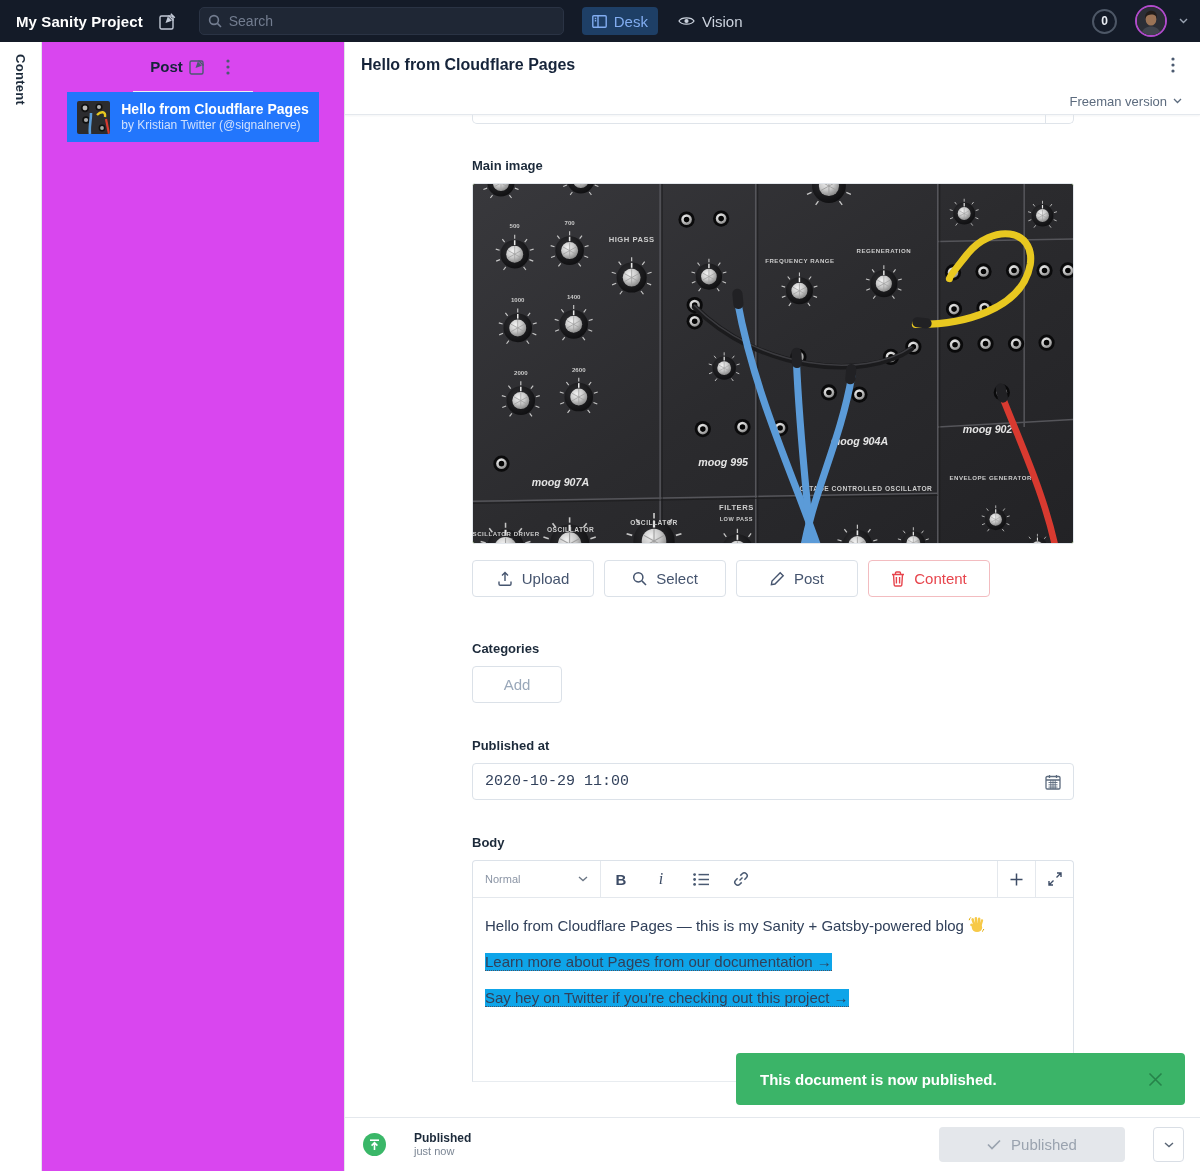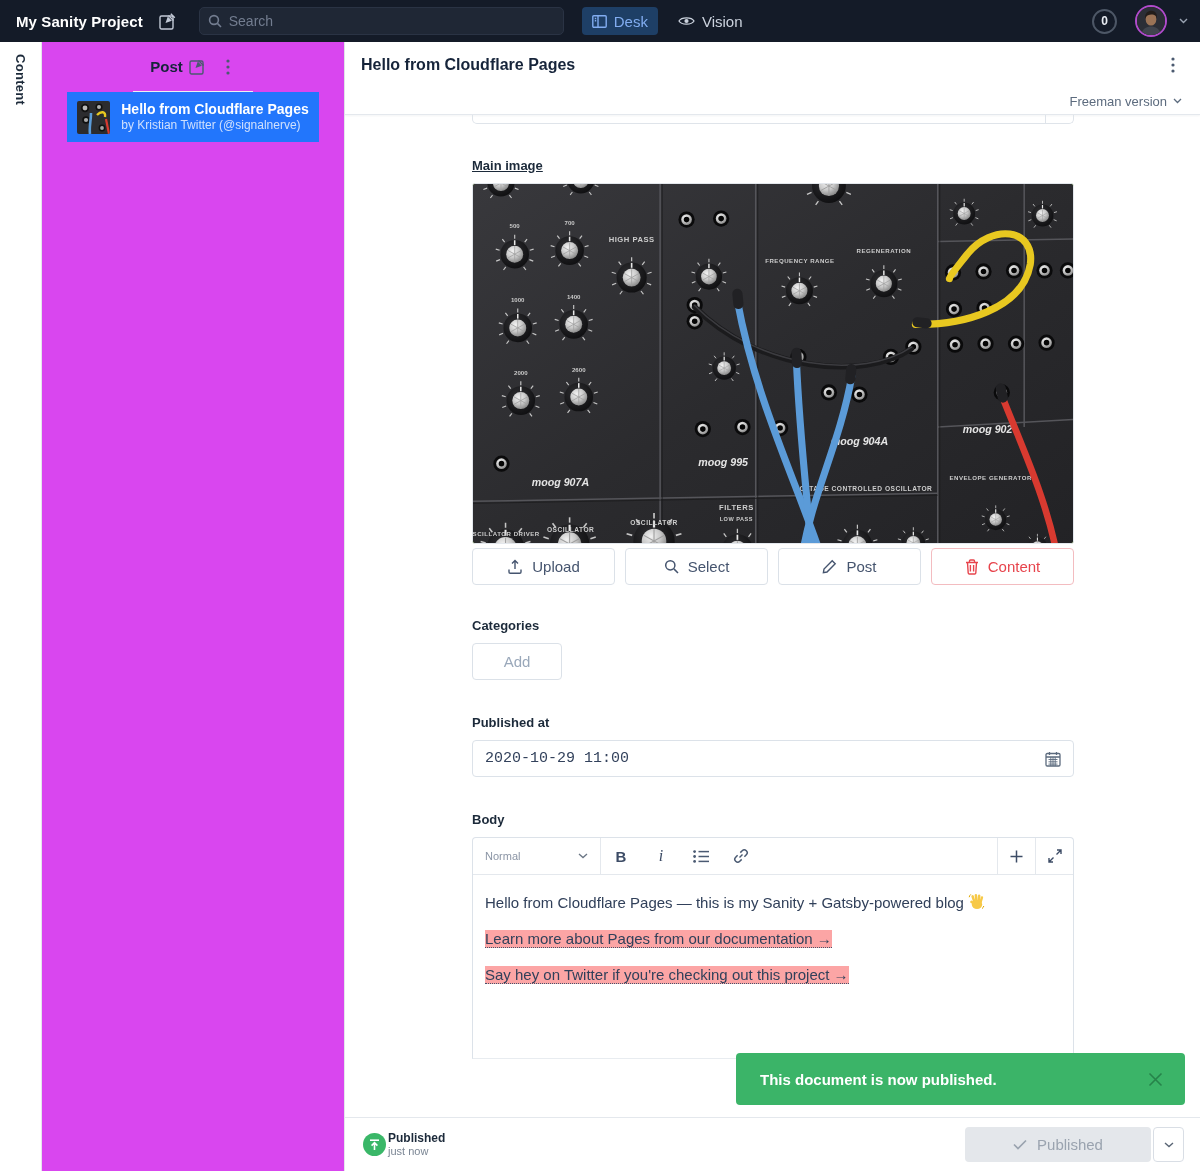--- a/index.html
+++ b/index.html
@@ -40,53 +40,53 @@
   .doc-header { border-bottom:1px solid #e4e8ed; box-shadow:0 1px 2px rgba(20,30,50,.05); }
   .doc-title-row { height:46px; display:flex; align-items:center; padding:0 12px 0 16px; }
   .doc-title { font-size:16px; font-weight:600; color:#16243a; flex:1; }
   .doc-version-row { height:26px; display:flex; align-items:center; justify-content:flex-end; padding:0 18px; gap:6px; color:#5c6b7e; font-size:13px; cursor:pointer; }
 
   .doc-scroll { height:1003px; overflow:hidden; position:relative; }
   .form { padding-left:127px; width:729px; }
   .cut-field { width:602px; height:9px; border:1px solid #dfe4ea; border-top:none; border-radius:0 0 5px 5px; position:relative; }
   .cut-field .vdiv { position:absolute; right:27px; top:0; bottom:0; width:1px; background:#dfe4ea; }
   .field-label { display:block; font-size:13px; font-weight:600; color:#1c2a3a; margin-bottom:10px; }
-  .lbl-mainimage { margin-top:34px;text-decoration:underline; }
+  .lbl-mainimage { margin-top:34px; }
   .photo-box { width:602px; height:361px; border:1px solid #e3e7ec; border-radius:3px; overflow:hidden; background:#4d7c0f; }
   .photo-box svg { display:block; width:100%; height:100%; }
-  .img-actions { width:602px; display:flex; gap:10px; margin-top:4px;justify-content:flex-end; }
+  .img-actions { width:518px; display:flex; gap:10px; margin-top:16px;justify-content:flex-end; }
   .btn { height:37px; border:1px solid #dbe1e8; background:#fff; border-radius:4px; font-size:15px; color:#45546e; display:flex; align-items:center; justify-content:center; gap:9px; cursor:pointer; font-family:"Liberation Sans",sans-serif; }
   .img-actions .btn { flex:1; }
   .btn.danger { color:#e7444c; border-color:#f3bcc0; }
-  .lbl-categories { margin-top:33px; }
+  .lbl-categories { margin-top:44px; }
   .btn-add { width:90px; color:#9aa8ba; }
   .lbl-published { margin-top:35px; }
   .input { width:602px; height:37px; border:1px solid #dce2e9; border-radius:4px; display:flex; align-items:center; padding:0 12px; font-size:15px; color:#33425c; gap:8px; }
   .input .grow { flex:1;font-family:Liberation Mono, monospace; }
   .lbl-body { margin-top:35px; }
 
   .editor { width:602px; height:222px; border:1px solid #dce2e9; border-radius:4px 4px 0 0; border-bottom:1px solid #e8ecf0; }
   .toolbar { height:37px; display:flex; align-items:stretch; border-bottom:1px solid #e4e8ed; }
   .style-select { width:128px; display:flex; align-items:center; padding:0 12px; gap:8px; border-right:1px solid #e4e8ed; color:#8b95a5; font-size:11px; cursor:pointer; }
   .style-select span { flex:1; }
   .tb-icon { width:40px; display:flex; align-items:center; justify-content:center; color:#3d4c66; cursor:pointer; }
   .tb-b { font-weight:700; font-size:15px; }
   .tb-i { font-style:italic; font-family:"Liberation Serif",serif; font-size:16px; }
   .tb-spacer { flex:1; }
   .tb-cell { width:38px; border-left:1px solid #e4e8ed; display:flex; align-items:center; justify-content:center; color:#3d4c66; cursor:pointer; }
   .editor-body { padding:17px 12px 0 12px; font-size:15px; color:#31405a; line-height:22px; }
   .editor-body p { margin-bottom:14px; }
-  .body-link { background:#fca5a5; border-bottom:1px dotted #44536b; cursor:pointer; }
+  .body-link { background:#0ea5e9; border-bottom:1px dotted #44536b; cursor:pointer; }
   .wave { display:inline-block; vertical-align:-2px; }
 
   .toast { position:absolute; right:15px; bottom:66px; width:449px; height:52px; background:#3bb468; border-radius:4px; display:flex; align-items:center; padding:0 16px 0 24px; z-index:5; }
   .toast-msg { color:#fff; font-size:15px; font-weight:600; flex:1; }
   .toast-close { width:28px; height:28px; display:flex; align-items:center; justify-content:center; color:rgba(0,40,20,.35); cursor:pointer; }
 
-  .doc-footer { height:54px; border-top:1px solid #e4e8ed; background:#fff; display:flex; align-items:center; padding:0 16px 0 18px; gap:2px; }
+  .doc-footer { height:54px; border-top:1px solid #e4e8ed; background:#fff; display:flex; align-items:center; padding:0 16px 0 18px; gap:28px; }
   .pub-icon { width:23px; height:23px; border-radius:50%; background:#3ab768; display:flex; align-items:center; justify-content:center; flex:none; }
   .pub-meta .t1 { font-size:12px; font-weight:600; color:#1c2a3a; line-height:14px; }
   .pub-meta .t2 { font-size:11px; color:#7b8694; line-height:13px; }
   .foot-spacer { flex:1; }
   .btn-published { width:186px; height:35px; background:#e4e7eb; border:none; border-radius:4px; color:#9aa3af; font-size:15px; font-weight:500; display:flex; align-items:center; justify-content:center; gap:10px; cursor:default; font-family:"Liberation Sans",sans-serif; }
   .btn-caret { width:31px; height:35px; background:#fff; border:1px solid #d9dee5; border-radius:4px; display:flex; align-items:center; justify-content:center; color:#5a6675; cursor:pointer; }
 
   svg { display:block; }
 </style>
 </head>

